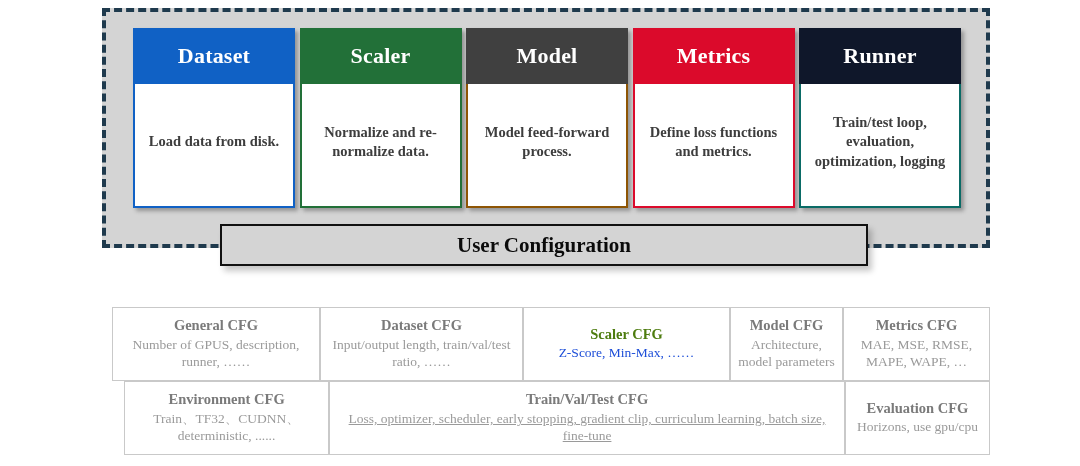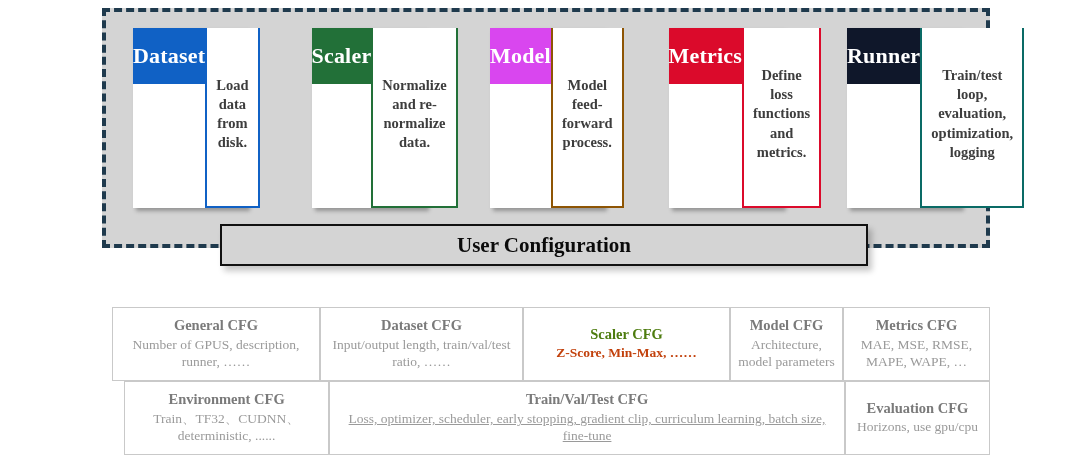--- a/index.html
+++ b/index.html
@@ -31,24 +31,24 @@
   #module-row {
     position: absolute;
     left: 133px;
     top: 28px;
     width: 828px;
     height: 180px;
     display: flex;
     justify-content: space-between;
   }
   .module-card {
-    width: 114px;
+    width: 162px;
     height: 180px;
     display: flex;
-    flex-direction: row;
+    flex-direction: column;
     box-sizing: border-box;
     background: #ffffff;
     box-shadow: 3px 3px 4px rgba(0,0,0,0.30);
   }
   .module-head {
     height: 56px;
     flex: 0 0 56px;
     display: flex;
     align-items: center;
     justify-content: center;
@@ -157,21 +157,21 @@
     <div class="module-head" style="background: rgb(16, 97, 197);">Dataset</div>
     <div class="module-body" style="border-left-color: rgb(16, 97, 197); border-right-color: rgb(16, 97, 197); border-bottom-color: rgb(16, 97, 197);">Load data from disk.</div>
   </div>
 
   <div class="module-card">
     <div class="module-head" style="background: rgb(34, 112, 56);">Scaler</div>
     <div class="module-body" style="border-left-color: rgb(34, 112, 56); border-right-color: rgb(34, 112, 56); border-bottom-color: rgb(34, 112, 56);">Normalize and re-normalize data.</div>
   </div>
 
   <div class="module-card">
-    <div class="module-head" style="background: #d946ef; text-align: center;">Model</div>
+    <div class="module-head" style="background: #404040; text-align: center;">Model</div>
     <div class="module-body" style="border-left-color: rgb(142, 85, 4); border-right-color: rgb(142, 85, 4); border-bottom-color: rgb(142, 85, 4);">Model feed-forward process.</div>
   </div>
 
   <div class="module-card">
     <div class="module-head" style="background: rgb(219, 10, 43);">Metrics</div>
     <div class="module-body" style="border-left-color: rgb(219, 10, 43); border-right-color: rgb(219, 10, 43); border-bottom-color: rgb(219, 10, 43);">Define loss functions and metrics.</div>
   </div>
 
   <div class="module-card">
     <div class="module-head" style="background: #0f172a;">Runner</div>
@@ -190,21 +190,21 @@
     <div class="cfg-cell" id="cell-general" style="border-color: rgb(201, 201, 201);">
       <div class="cfg-title" style="color: rgb(122, 122, 122);">General CFG</div>
       <div class="cfg-desc" style="color: rgb(154, 154, 154);">Number of GPUS, description, runner, ……</div>
     </div>
     <div class="cfg-cell" id="cell-dataset-cfg" style="border-color: rgb(201, 201, 201);">
       <div class="cfg-title" style="color: rgb(122, 122, 122);">Dataset CFG</div>
       <div class="cfg-desc" style="color: rgb(154, 154, 154);">Input/output length, train/val/test ratio, ……</div>
     </div>
     <div class="cfg-cell" id="cell-scaler-cfg" style="border-color: rgb(201, 201, 201);">
       <div class="cfg-title" style="color: #4d7c0f;">Scaler CFG</div>
-      <div class="cfg-desc" style="color: #c2410c; font-weight: bold;">Z-Score, Min-Max, ……</div>
+      <div class="cfg-desc" style="color: #1d4ed8;">Z-Score, Min-Max, ……</div>
     </div>
     <div class="cfg-cell" id="cell-model-cfg" style="border-color: rgb(201, 201, 201);">
       <div class="cfg-title" style="color: rgb(122, 122, 122);">Model CFG</div>
       <div class="cfg-desc" style="color: rgb(154, 154, 154);">Architecture, model parameters</div>
     </div>
     <div class="cfg-cell" id="cell-metrics-cfg" style="border-color: rgb(201, 201, 201);">
       <div class="cfg-title" style="color: rgb(122, 122, 122);">Metrics CFG</div>
       <div class="cfg-desc" style="color: rgb(154, 154, 154);">MAE, MSE, RMSE, MAPE, WAPE, …</div>
     </div>
   </div>

